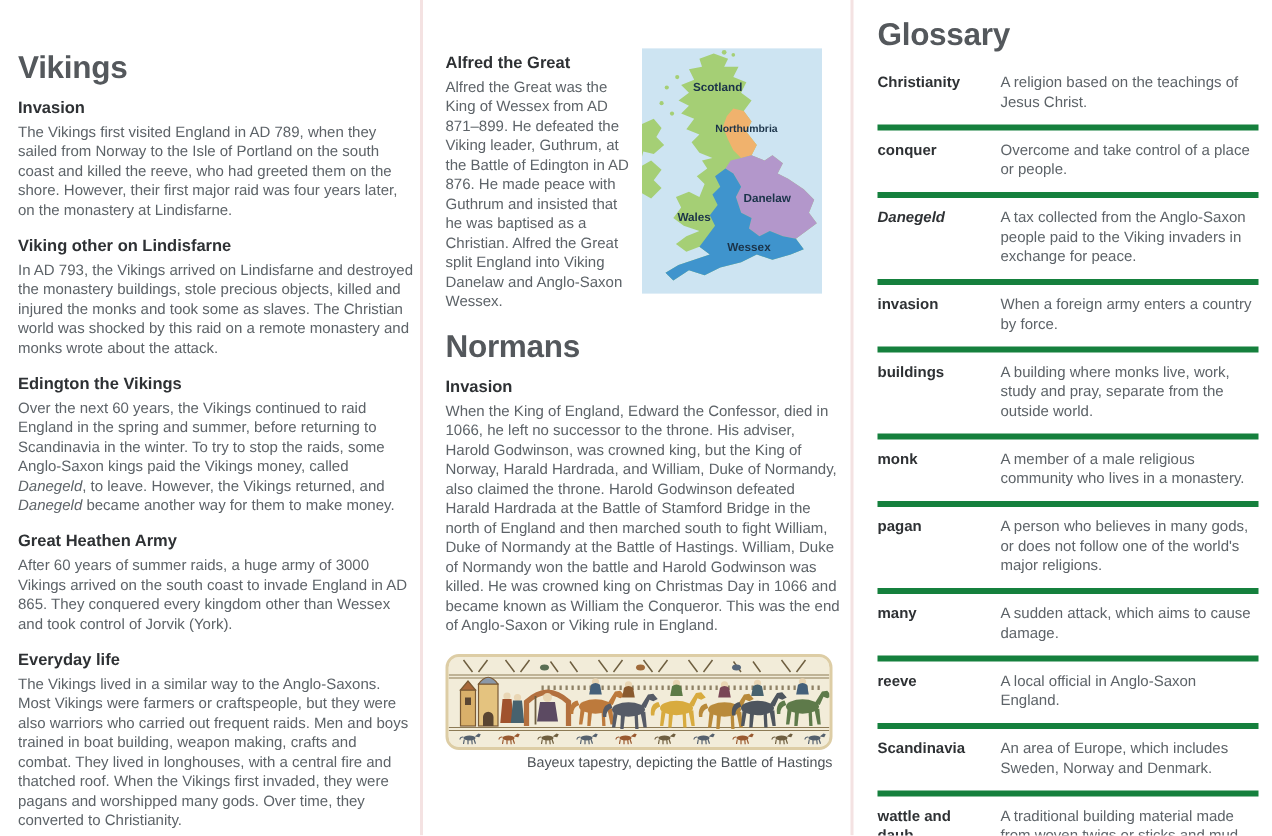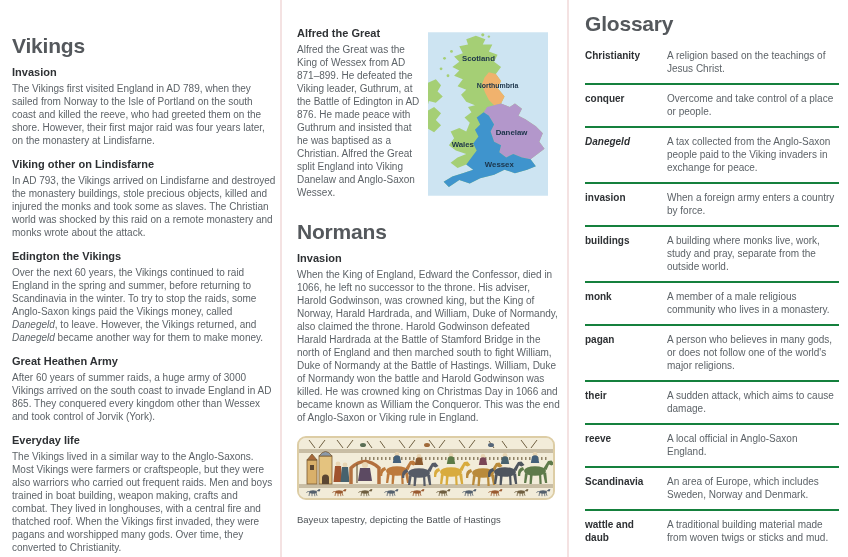--- a/index.html
+++ b/index.html
@@ -15,37 +15,37 @@
   #col-left{left:12px;top:11px;width:264px;margin-top:23px;}
   #col-mid{left:297px;top:16px;width:263px;}
   #col-right{left:585px;top:12px;width:254px;}
 
   h1.big{font-size:21px;font-weight:bold;color:#54585c;margin:0 0 8px 0;letter-spacing:-0.2px;}
   h3.sub{font-size:11px;font-weight:bold;color:#2e3134;margin:11px 0 4px 0;}
   p.body{font-size:10px;color:#5d6368;line-height:1.3;margin:0;}
   p.body i{font-style:italic;}
 
   
-  .alfred-row{display:flex;gap:8px;align-items:center;}
+  .alfred-row{display:flex;gap:8px;align-items:flex-end;}
   .alfred-text{width:123px;flex:none;}
   .alfred-text h3{margin-top:2px;}
   .map-box{width:120px;height:188px;flex:none;border-radius:9px;overflow:hidden;margin-top:4px;}
   .map-box svg{display:block;width:100%;height:100%;}
   .map-label{font-family:"Liberation Sans",sans-serif;font-size:9px;font-weight:bold;fill:#1b3349;}
   .map-label.small{font-size:8px;}
 
   #normans-title{margin-top:12px;}
 
   .tapestry{width:254px;height:60px;border:2px solid #ddcda5;border-radius:9px;overflow:hidden;margin-top:12px;background:#f2ecd9;}
   .tapestry svg{display:block;width:100%;height:100%;}
-  .caption{font-size:9.5px;color:#4e5357;text-align:left;margin-top:14px;width:258px;}
+  .caption{font-size:9.5px;color:#4e5357;text-align:right;margin-top:3px;width:258px;}
 
   
   #col-right h1.big{margin-bottom:6px;}
-  .grow{display:flex;padding:7px 0 8px 0;border-bottom:2px solid #15803d;}
+  .grow{display:flex;padding:7px 0 8px 0;border-bottom:4px solid #15803d;}
   .grow.last{border-bottom:none;}
   .gterm{width:74px;flex:none;font-size:10px;font-weight:bold;color:#2e3134;line-height:1.3;padding-right:8px;}
   .gterm.italic{font-style:italic;}
   .gdef{flex:1;font-size:10px;color:#5d6368;line-height:1.3;}
 </style>
 </head>
 <body>
 
 <div class="vdiv" id="vdiv1"></div>
 <div class="vdiv" id="vdiv2"></div>
@@ -230,21 +230,21 @@
   </div>
   <div class="grow">
     <div class="gterm">monk</div>
     <div class="gdef">A member of a male religious community who lives in a monastery.</div>
   </div>
   <div class="grow">
     <div class="gterm">pagan</div>
     <div class="gdef">A person who believes in many gods, or does not follow one of the world's major religions.</div>
   </div>
   <div class="grow">
-    <div class="gterm">their</div>
+    <div class="gterm">many</div>
     <div class="gdef">A sudden attack, which aims to cause damage.</div>
   </div>
   <div class="grow">
     <div class="gterm">reeve</div>
     <div class="gdef">A local official in Anglo-Saxon England.</div>
   </div>
   <div class="grow">
     <div class="gterm">Scandinavia</div>
     <div class="gdef">An area of Europe, which includes Sweden, Norway and Denmark.</div>
   </div>

